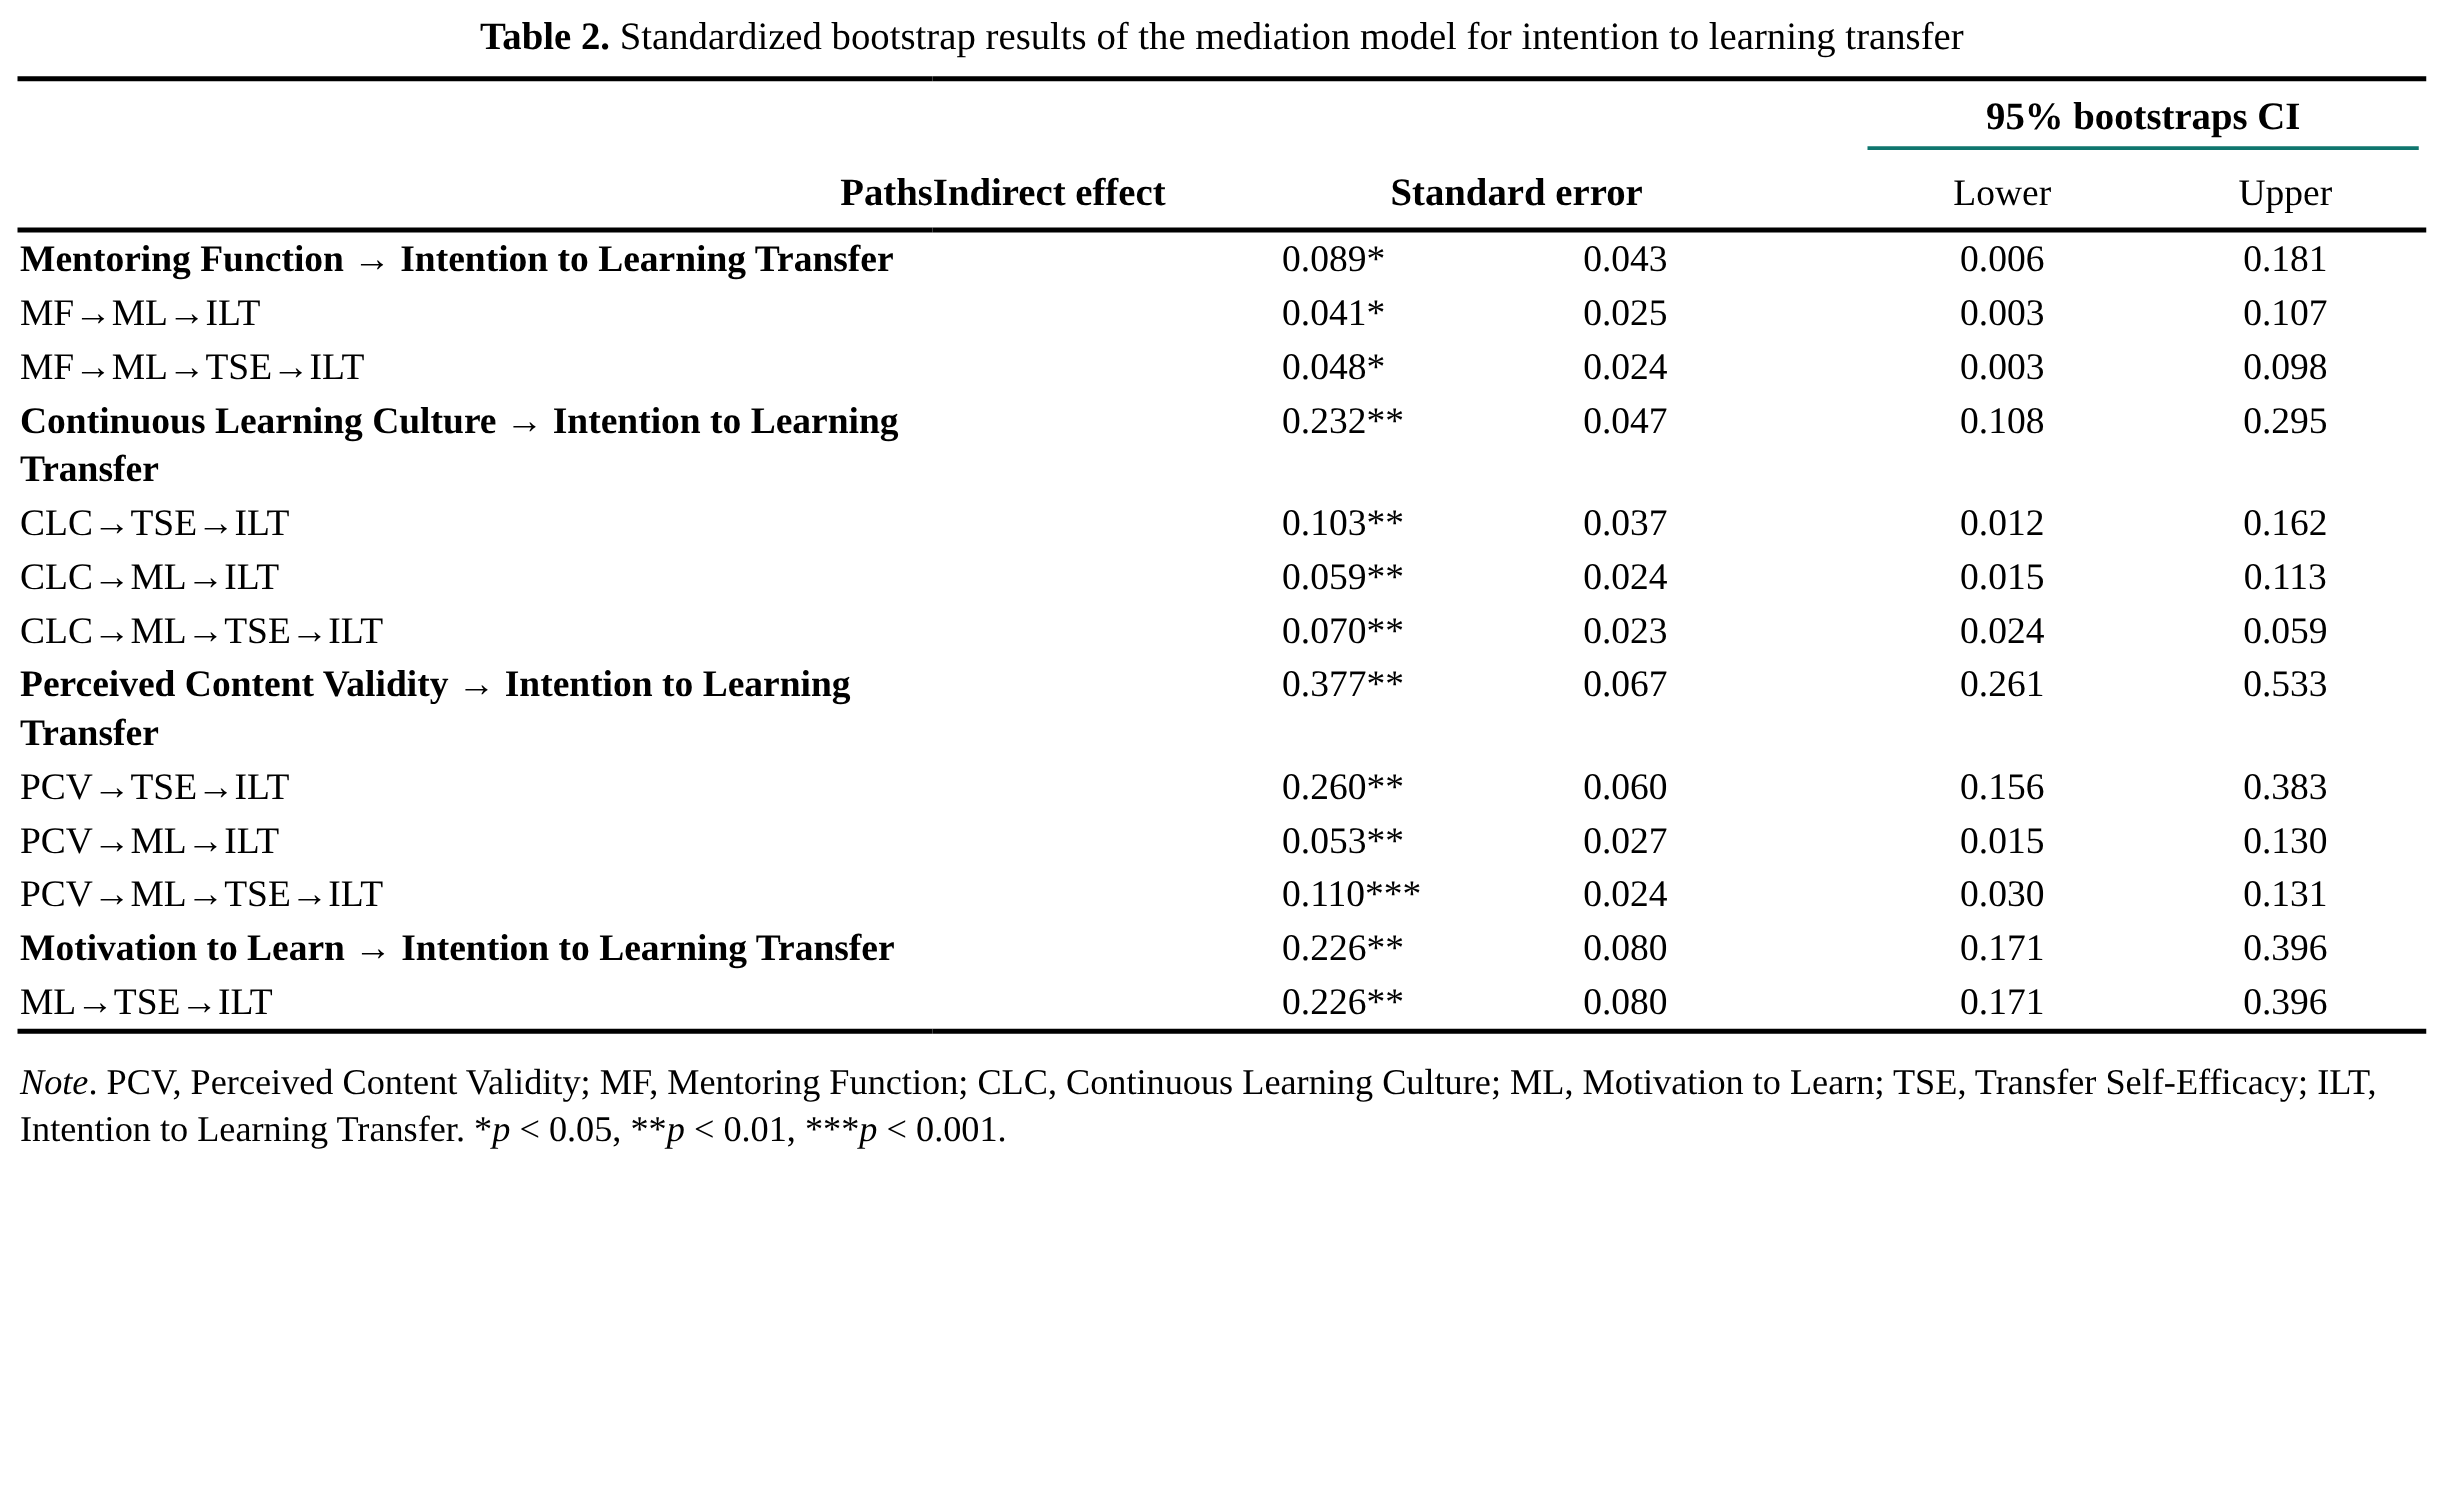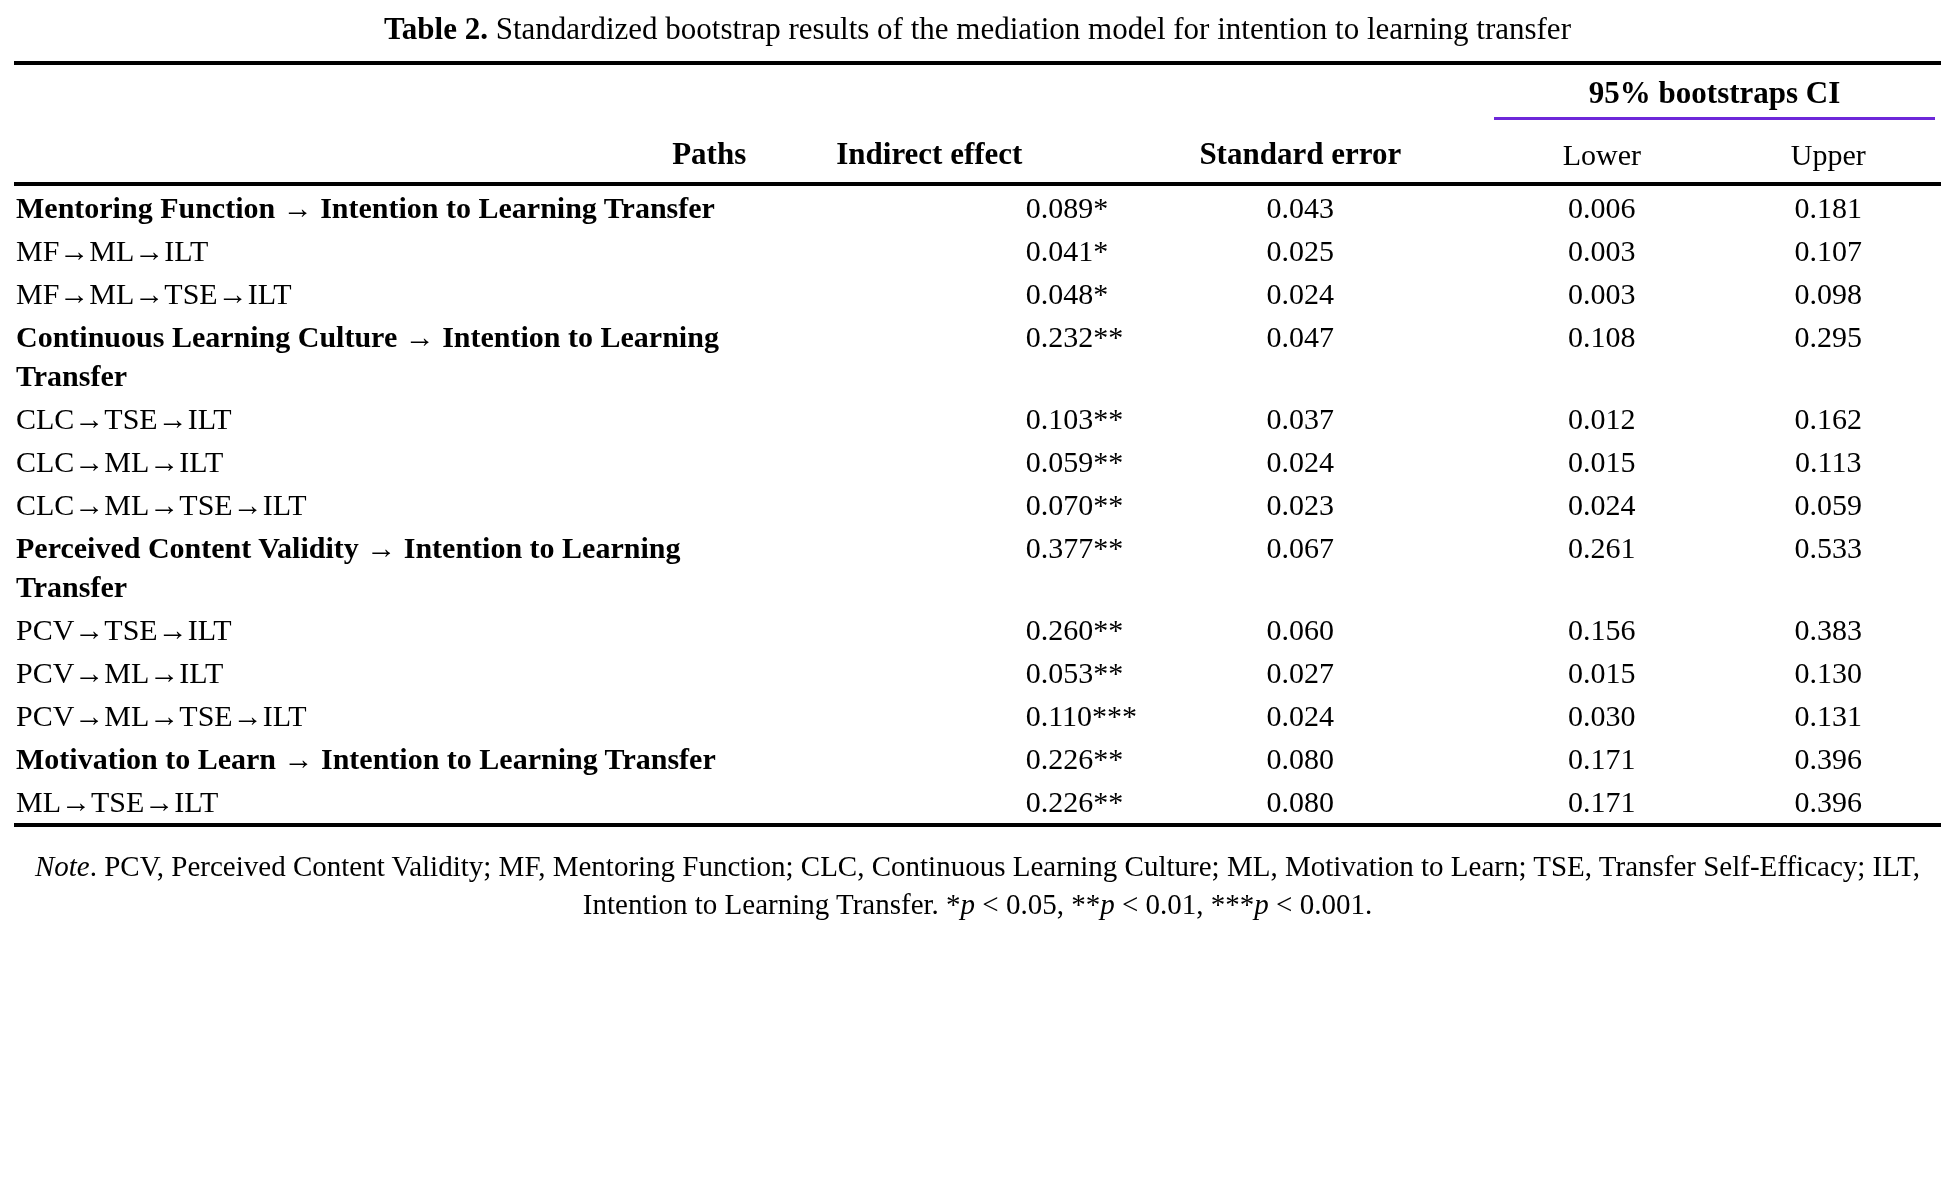--- a/index.html
+++ b/index.html
@@ -49,24 +49,24 @@
   .rule-top td, .rule-mid td, .rule-bot td { padding: 0; }
   .hline-thick { border-top: 4px solid #000; }
 
   thead th {
     font-weight: bold;
     font-size: 31px;
     padding: 10px 0 10px 0;
     vertical-align: bottom;
   }
   th.path-h { text-align: right; }
-  th.ind-h, th.se-h { text-align: center; }
+  th.ind-h, th.se-h { text-align: left; }
   th.ci-h { text-align: center; }
   .ci-underline {
-    border-bottom: 3px solid #6d28d9;
+    border-bottom: 3px solid #0f766e;
     display: block;
     padding-bottom: 6px;
     margin: 0 6px;
   }
   th.sub-h {
     font-weight: normal;
     font-size: 30px;
     text-align: center;
     padding: 8px 0 10px 0;
   }
@@ -84,21 +84,20 @@
   }
   td.path.bold { font-weight: bold; }
   td.num {
     text-align: center;
   }
   td.ind { text-align: left; padding-left: 14.5%; margin-top: 36px; }
   .note {
     font-size: 29px;
     line-height: 1.32;
     padding: 12px 2px 0 2px;
-    text-align: center;
   }
   .note .it { font-style: italic; }
 </style>
 </head>
 <body>
 
 <div class="page">
 
   <div class="caption">
     <span class="caption-label">Table 2.</span>

